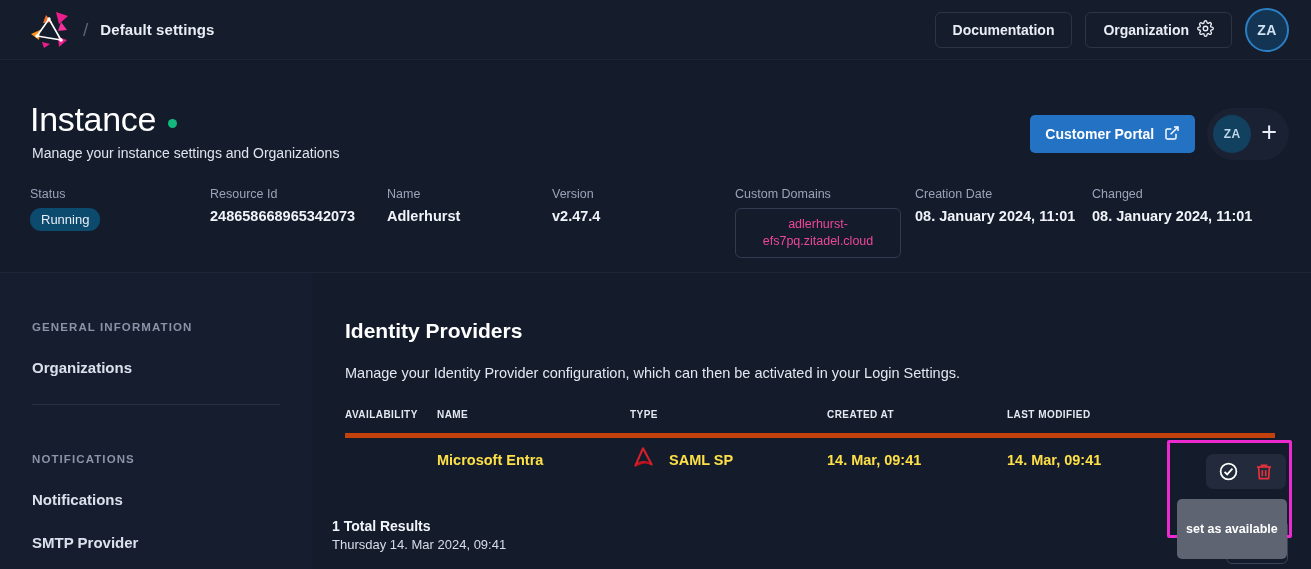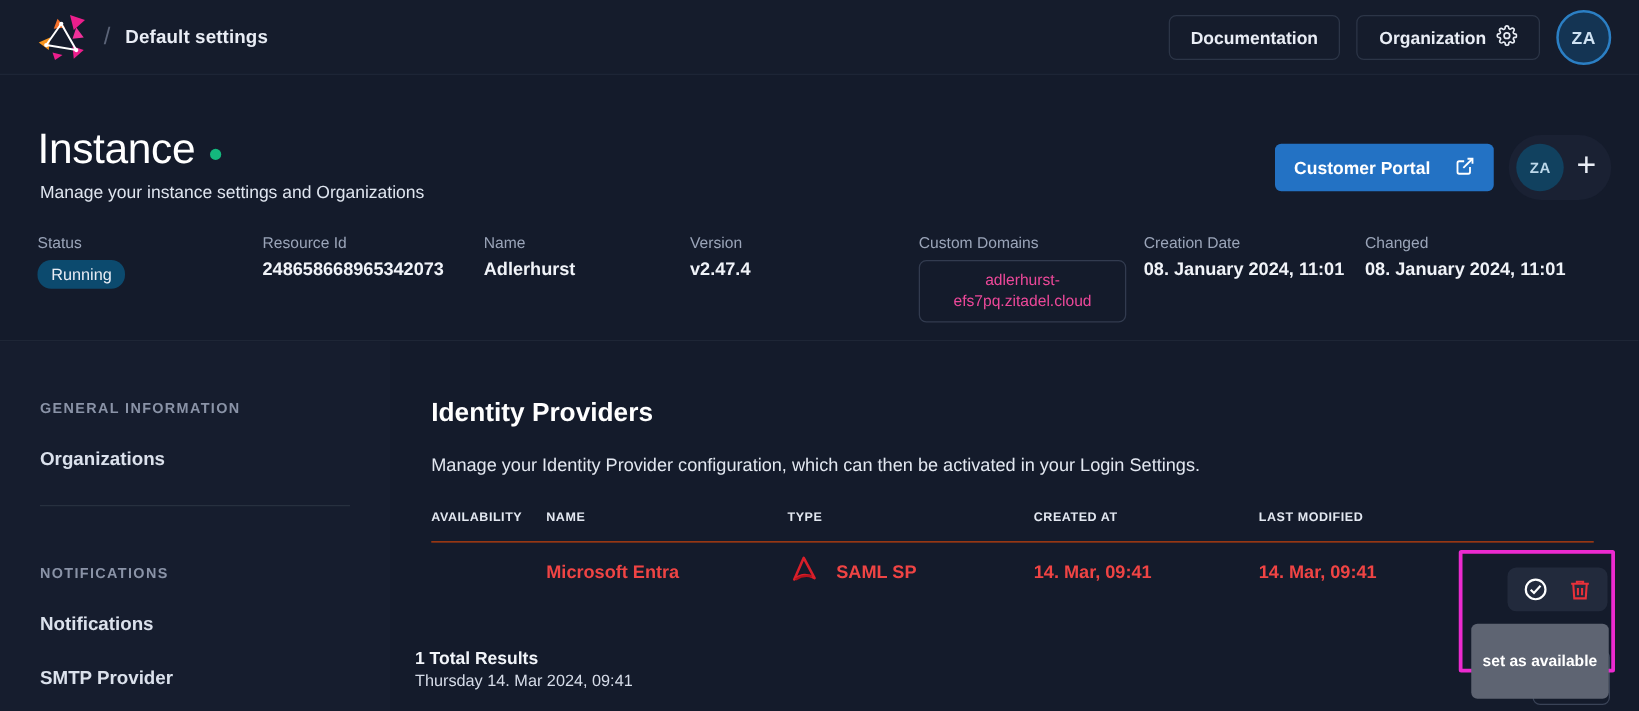--- a/index.html
+++ b/index.html
@@ -38,21 +38,21 @@
   
   .inst-header { position: absolute; top: 60px; left: 0; width: 1311px; height: 212px; background: #141b2b; }
   .inst-title-row { display: flex; align-items: baseline; margin: 40px 0 0 30px; }
   .inst-title { color: #ffffff; font-size: 34px; font-weight: 400; letter-spacing: -.3px; }
   .status-dot { width: 9px; height: 9px; border-radius: 50%; background: #14b87d; margin-left: 12px; align-self: center; position: relative; top: 4px; }
   .inst-sub { color: #dfe5ef; font-size: 14px; margin: 6px 0 0 32px; font-weight: 400; }
 
   .portal-area { position: absolute; right: 22px; top: 48px; display: flex; align-items: center; gap: 12px; }
   .portal-btn {
     height: 38px; padding: 0 15px; background: #2372c4; border: none; border-radius: 5px;
-    color: #ffffff; font-size: 14px; font-weight: 600; display: flex; align-items: center; gap: 20px;
+    color: #ffffff; font-size: 14px; font-weight: 600; display: flex; align-items: center; gap: 10px;
     cursor: pointer; font-family: "Liberation Sans", sans-serif;
   }
   .avatar-group {
     height: 52px; padding: 0 12px 0 6px; background: #1a2133; border-radius: 26px;
     display: flex; align-items: center; gap: 10px; cursor: pointer;
   }
   .avatar-small {
     width: 38px; height: 38px; border-radius: 50%; background: #11415f;
     display: flex; align-items: center; justify-content: center;
     color: #bcd8ea; font-size: 12px; font-weight: 700; letter-spacing: .4px;
@@ -86,21 +86,21 @@
 
   .content { position: absolute; top: 273px; left: 312px; width: 999px; height: 296px; background: #141b2b; }
   .page-title { color: #ffffff; font-size: 21px; font-weight: 600; margin: 46px 0 0 33px; }
   .page-desc { color: #e2e7f0; font-size: 14.5px; margin: 22px 0 0 33px; font-weight: 400; }
 
   
   .table { margin: 28px 0 0 33px; width: 930px; position: relative; }
   .thead { display: flex; color: #e3e8f1; font-size: 10px; font-weight: 600; letter-spacing: .45px; padding-bottom: 13px; }
   .trow {
     display: flex; align-items: center; height: 48px;
-    border-top: 1px solid #c2410c; color: #ef4444; font-size: 14.5px; font-weight: 600;
+    border-top: 5px solid #c2410c; color: #fde047; font-size: 14.5px; font-weight: 600;
   }
   .c-avail { width: 92px; }
   .c-name  { width: 193px; }
   .c-type  { width: 197px; display: flex; align-items: center; gap: 13px; }
   .c-created { width: 180px; }
   .c-modified { width: 200px; }
 
   .results { position: absolute; left: 332px; top: 518px; }
   .results-main { color: #f2f5fa; font-size: 14px; font-weight: 700; }
   .results-sub { color: #d6dce8; font-size: 13px; margin-top: 3px; font-weight: 400; }

